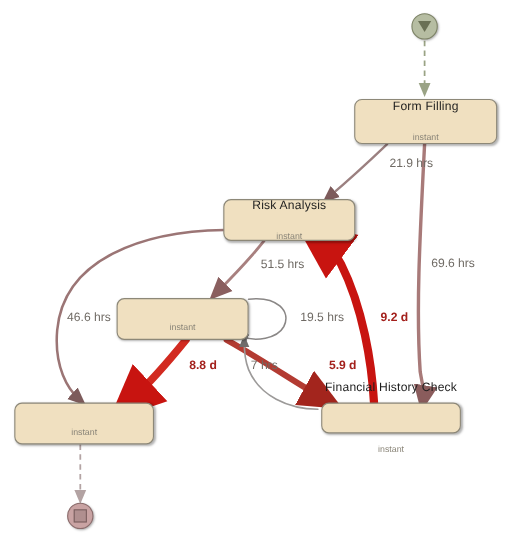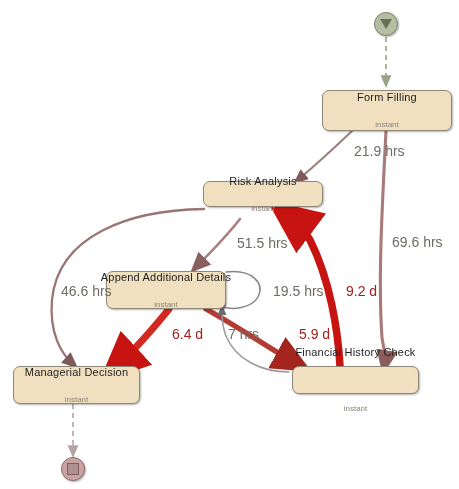--- a/index.html
+++ b/index.html
@@ -45,27 +45,28 @@
   }
   .node-sub {
     color: #8a8578;
     font-size: 8px;
     line-height: 10px;
     margin-top: 16px;
     white-space: nowrap;
   }
   .edge-label {
     position: absolute;
-    font-size: 14px;
+    font-size: 11px;
     white-space: nowrap;
     z-index: 6;
     color: #6f6a64;
   }
   .edge-label.perf-high {
     color: #a3201c;
+    font-weight: bold;
   }
   .marker {
     position: absolute;
     box-sizing: border-box;
     border-radius: 50%;
     z-index: 5;
     display: flex;
     align-items: center;
     justify-content: center;
   }
@@ -159,51 +160,49 @@
 
   <div class="marker marker-end" style="left:61px; top:457px; width:24px; height:24px;">
     <span class="glyph-square"></span>
   </div>
 
   <div class="node" style="left:322px; top:90px; width:130px; height:41px;">
     <div class="node-label">Form Filling</div>
     <div class="node-sub">instant</div>
   </div>
 
-  <div class="node" style="left:203px; top:181px; width:120px; height:26px;">
+  <div class="node" style="left:203px; top:181px; width:120px; height:38px;">
     <div class="node-label">Risk Analysis</div>
     <div class="node-sub">instant</div>
   </div>
 
   <div class="node" style="left:106px; top:271px; width:120px; height:38px;">
-    <div class="node-label">Append Additional Details</div>
     <div class="node-sub">instant</div>
   </div>
 
   <div class="node" style="left:13px; top:366px; width:127px; height:38px;">
-    <div class="node-label">Managerial Decision</div>
     <div class="node-sub">instant</div>
   </div>
 
   <div class="node" style="left:292px; top:366px; width:127px; height:28px;gap:29px;">
     <div class="node-label">Financial History Check</div>
     <div class="node-sub">instant</div>
   </div>
 
   <div class="edge-label" style="left:354px; top:143px;">21.9 hrs</div>
 
   <div class="edge-label" style="left:392px; top:234px;">69.6 hrs</div>
 
   <div class="edge-label" style="left:237px; top:235px;">51.5 hrs</div>
 
   <div class="edge-label" style="left:61px; top:283px;">46.6 hrs</div>
 
   <div class="edge-label" style="left:273px; top:283px;">19.5 hrs</div>
 
-  <div class="edge-label perf-high" style="left:172px; top:326px;">6.4 d</div>
+  <div class="edge-label perf-high" style="left:172px; top:326px;">8.8 d</div>
 
   <div class="edge-label perf-high" style="left:299px; top:326px;text-align:right;">5.9 d</div>
 
   <div class="edge-label perf-high" style="left:346px; top:283px;">9.2 d</div>
 
   <div class="edge-label" style="left:228px; top:326px;">7 hrs</div>
 
 </div>
 
 </body></html>

